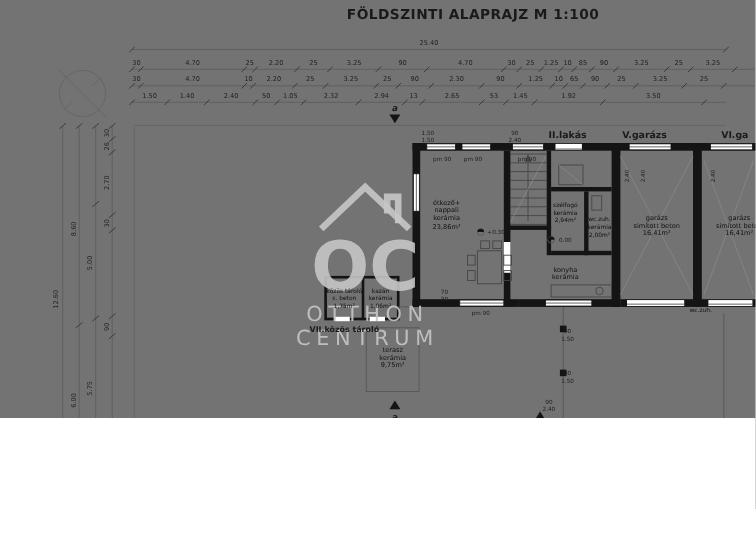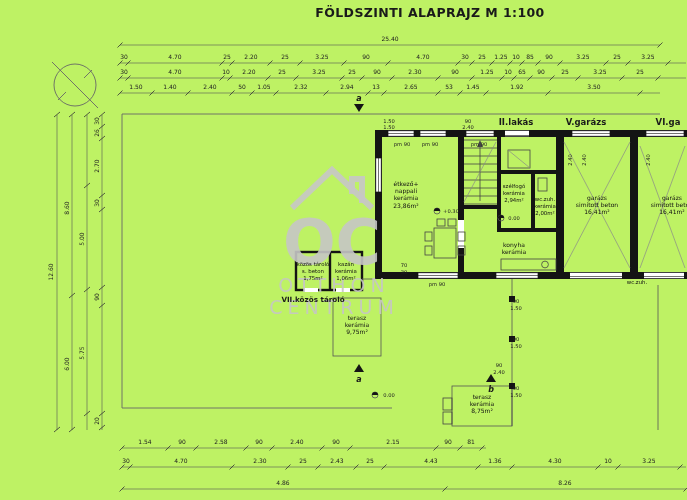--- a/index.html
+++ b/index.html
@@ -1,16 +1,16 @@
 <!DOCTYPE html>
 <html><head>
 <meta charset="utf-8">
 <style>
   html,body{margin:0;padding:0;background:#fff}
-  .stage{position:relative;width:687px;height:500px;overflow:hidden;background:#bef264}
+  .stage{position:relative;width:687px;height:380px;overflow:hidden;background:#737373}
   svg{position:absolute;left:0;top:0}
   text{font-family:"DejaVu Sans",sans-serif;fill:#1a1a1a}
   .t-title{font-size:12.5px;font-weight:bold;letter-spacing:.4px;text-anchor:middle}
   .dim{font-size:6px;text-anchor:middle;fill:#222}
   .tiny{font-size:5.2px;text-anchor:middle;fill:#222}
   .room{font-size:6px;text-anchor:middle;fill:#111}
   .rsmall{font-size:5.4px;text-anchor:middle;fill:#111}
   .roomhdr{font-size:8.5px;font-weight:bold;text-anchor:middle}
   .hdr7{font-size:7.2px;font-weight:bold;text-anchor:middle}
   .secl{font-size:8px;font-weight:bold;text-anchor:middle;font-style:italic}

